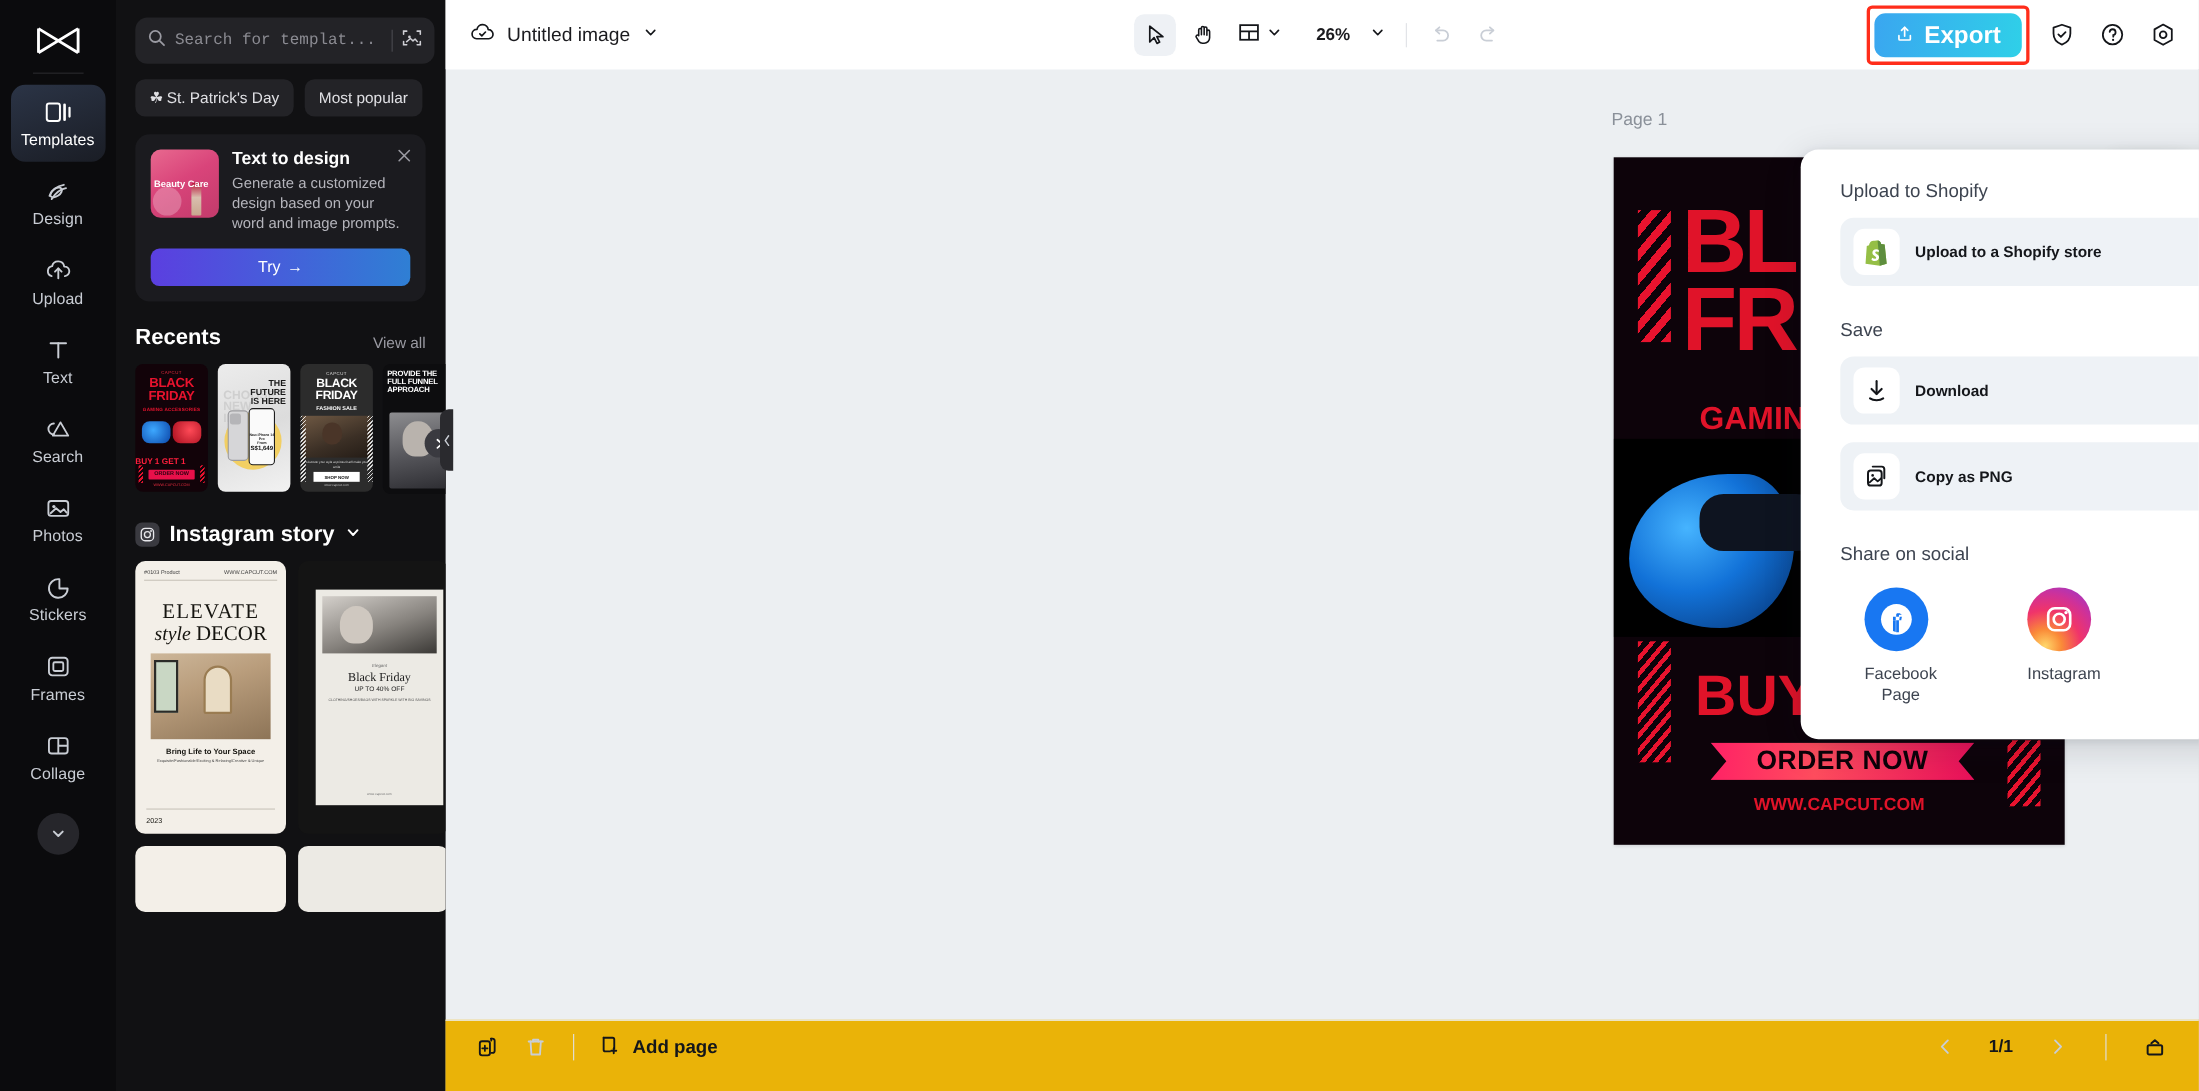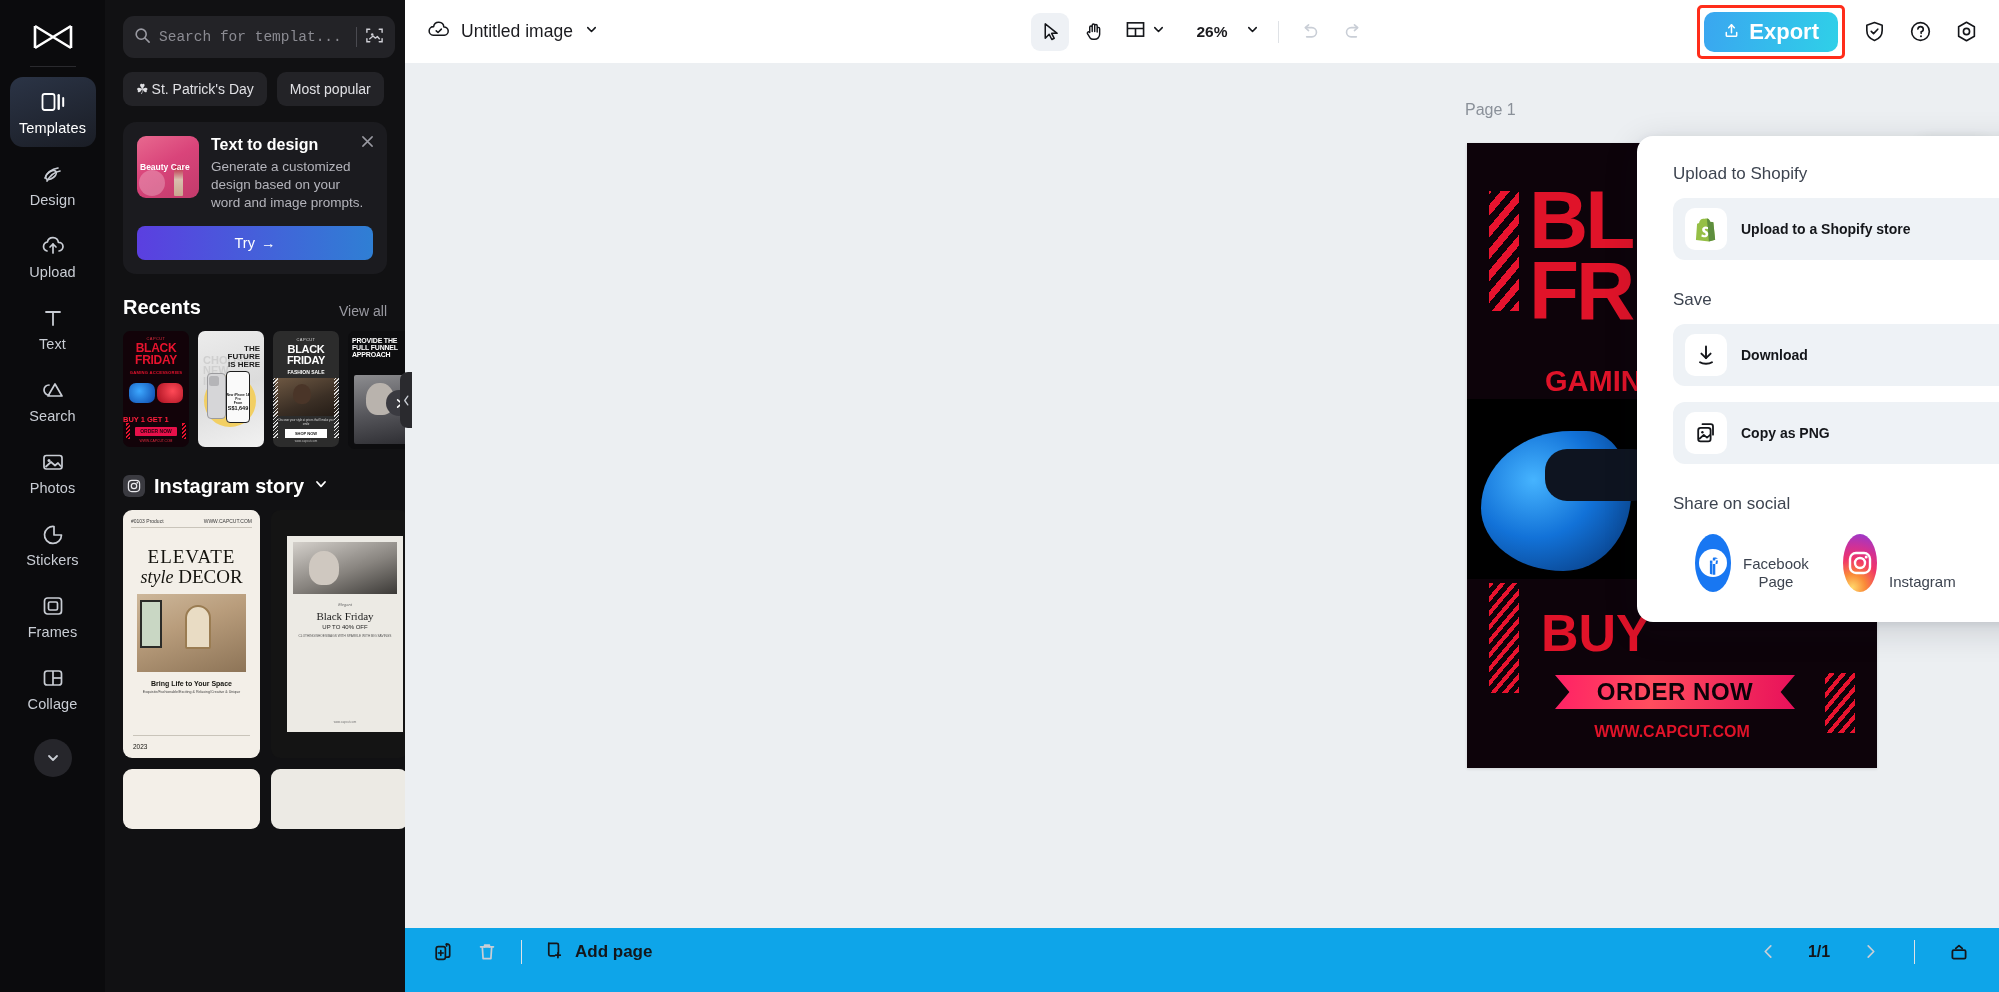--- a/index.html
+++ b/index.html
@@ -260,38 +260,38 @@
   .em-row {
     height: 62px; background: #eef2f6; border-radius: 12px; display: flex; align-items: center;
     padding: 0 12px; gap: 14px; cursor: pointer; margin-bottom: 16px;
   }
   .em-ic {
     width: 42px; height: 42px; border-radius: 10px; background: #fff;
     display: flex; align-items: center; justify-content: center; flex: 0 0 42px;
   }
   .em-lbl { font-size: 14px; font-weight: bold; color: #14161a; }
   .socials { display: flex; gap: 52px; margin-top: 20px; padding-left: 22px; }
-  .soc { display: flex; flex-direction: row; align-items: flex-end; gap: 12px; cursor: pointer; width: 96px; }
+  .soc { display: flex; flex-direction: column; align-items: flex-start; gap: 12px; cursor: pointer; width: 96px; }
   .soc-ic { width: 58px; height: 58px; border-radius: 50%; display: flex; align-items: center; justify-content: center; }
   .soc-fb { background: #1877f2; }
   .soc-ig { background: radial-gradient(circle at 28% 92%, #ffd76a 0%, #fa8b38 22%, #f0346a 48%, #cf3198 70%, #8d3ad8 100%); }
   .soc-lbl { font-size: 15px; color: #3d4450; text-align: center; line-height: 1.25; }
 
   
   .right-dock {
     position: absolute; right: 9px; top: 74px; width: 74px; background: #fff;
     border-radius: 13px; box-shadow: 0 3px 14px rgba(16,24,40,.1);
     padding: 12px 0; z-index: 35; display: flex; flex-direction: column; align-items: center; gap: 12px;
   }
   .rd-item { display: flex; flex-direction: column; align-items: center; gap: 5px; cursor: pointer; width: 100%; }
   .rd-lbl { font-size: 12.5px; color: #5c6370; }
 
   
   .bottombar {
-    height: 65px; background: #0ea5e9; display: flex; align-items: center;
+    height: 65px; background: #eab308; display: flex; align-items: center;
     padding: 0 20px 17px 18px; gap: 4px; flex: 0 0 65px; position: relative; z-index: 25;
     border-top: 1px solid #eceff2;
   }
   .bb-btn { width: 40px; height: 40px; border-radius: 9px; display: flex; align-items: center; justify-content: center; cursor: pointer; }
   .bb-sep { width: 1px; height: 24px; background: #dfe2e6; margin: 0 10px; }
   .bb-add { display: flex; align-items: center; gap: 10px; cursor: pointer; padding: 6px 8px; border-radius: 8px; }
   .bb-add span { font-size: 17px; font-weight: bold; color: #14161a; }
   .bb-right { margin-left: auto; display: flex; align-items: center; gap: 14px; }
   .page-num { font-size: 16px; font-weight: bold; color: #14161a; min-width: 34px; text-align: center; }
 </style>

